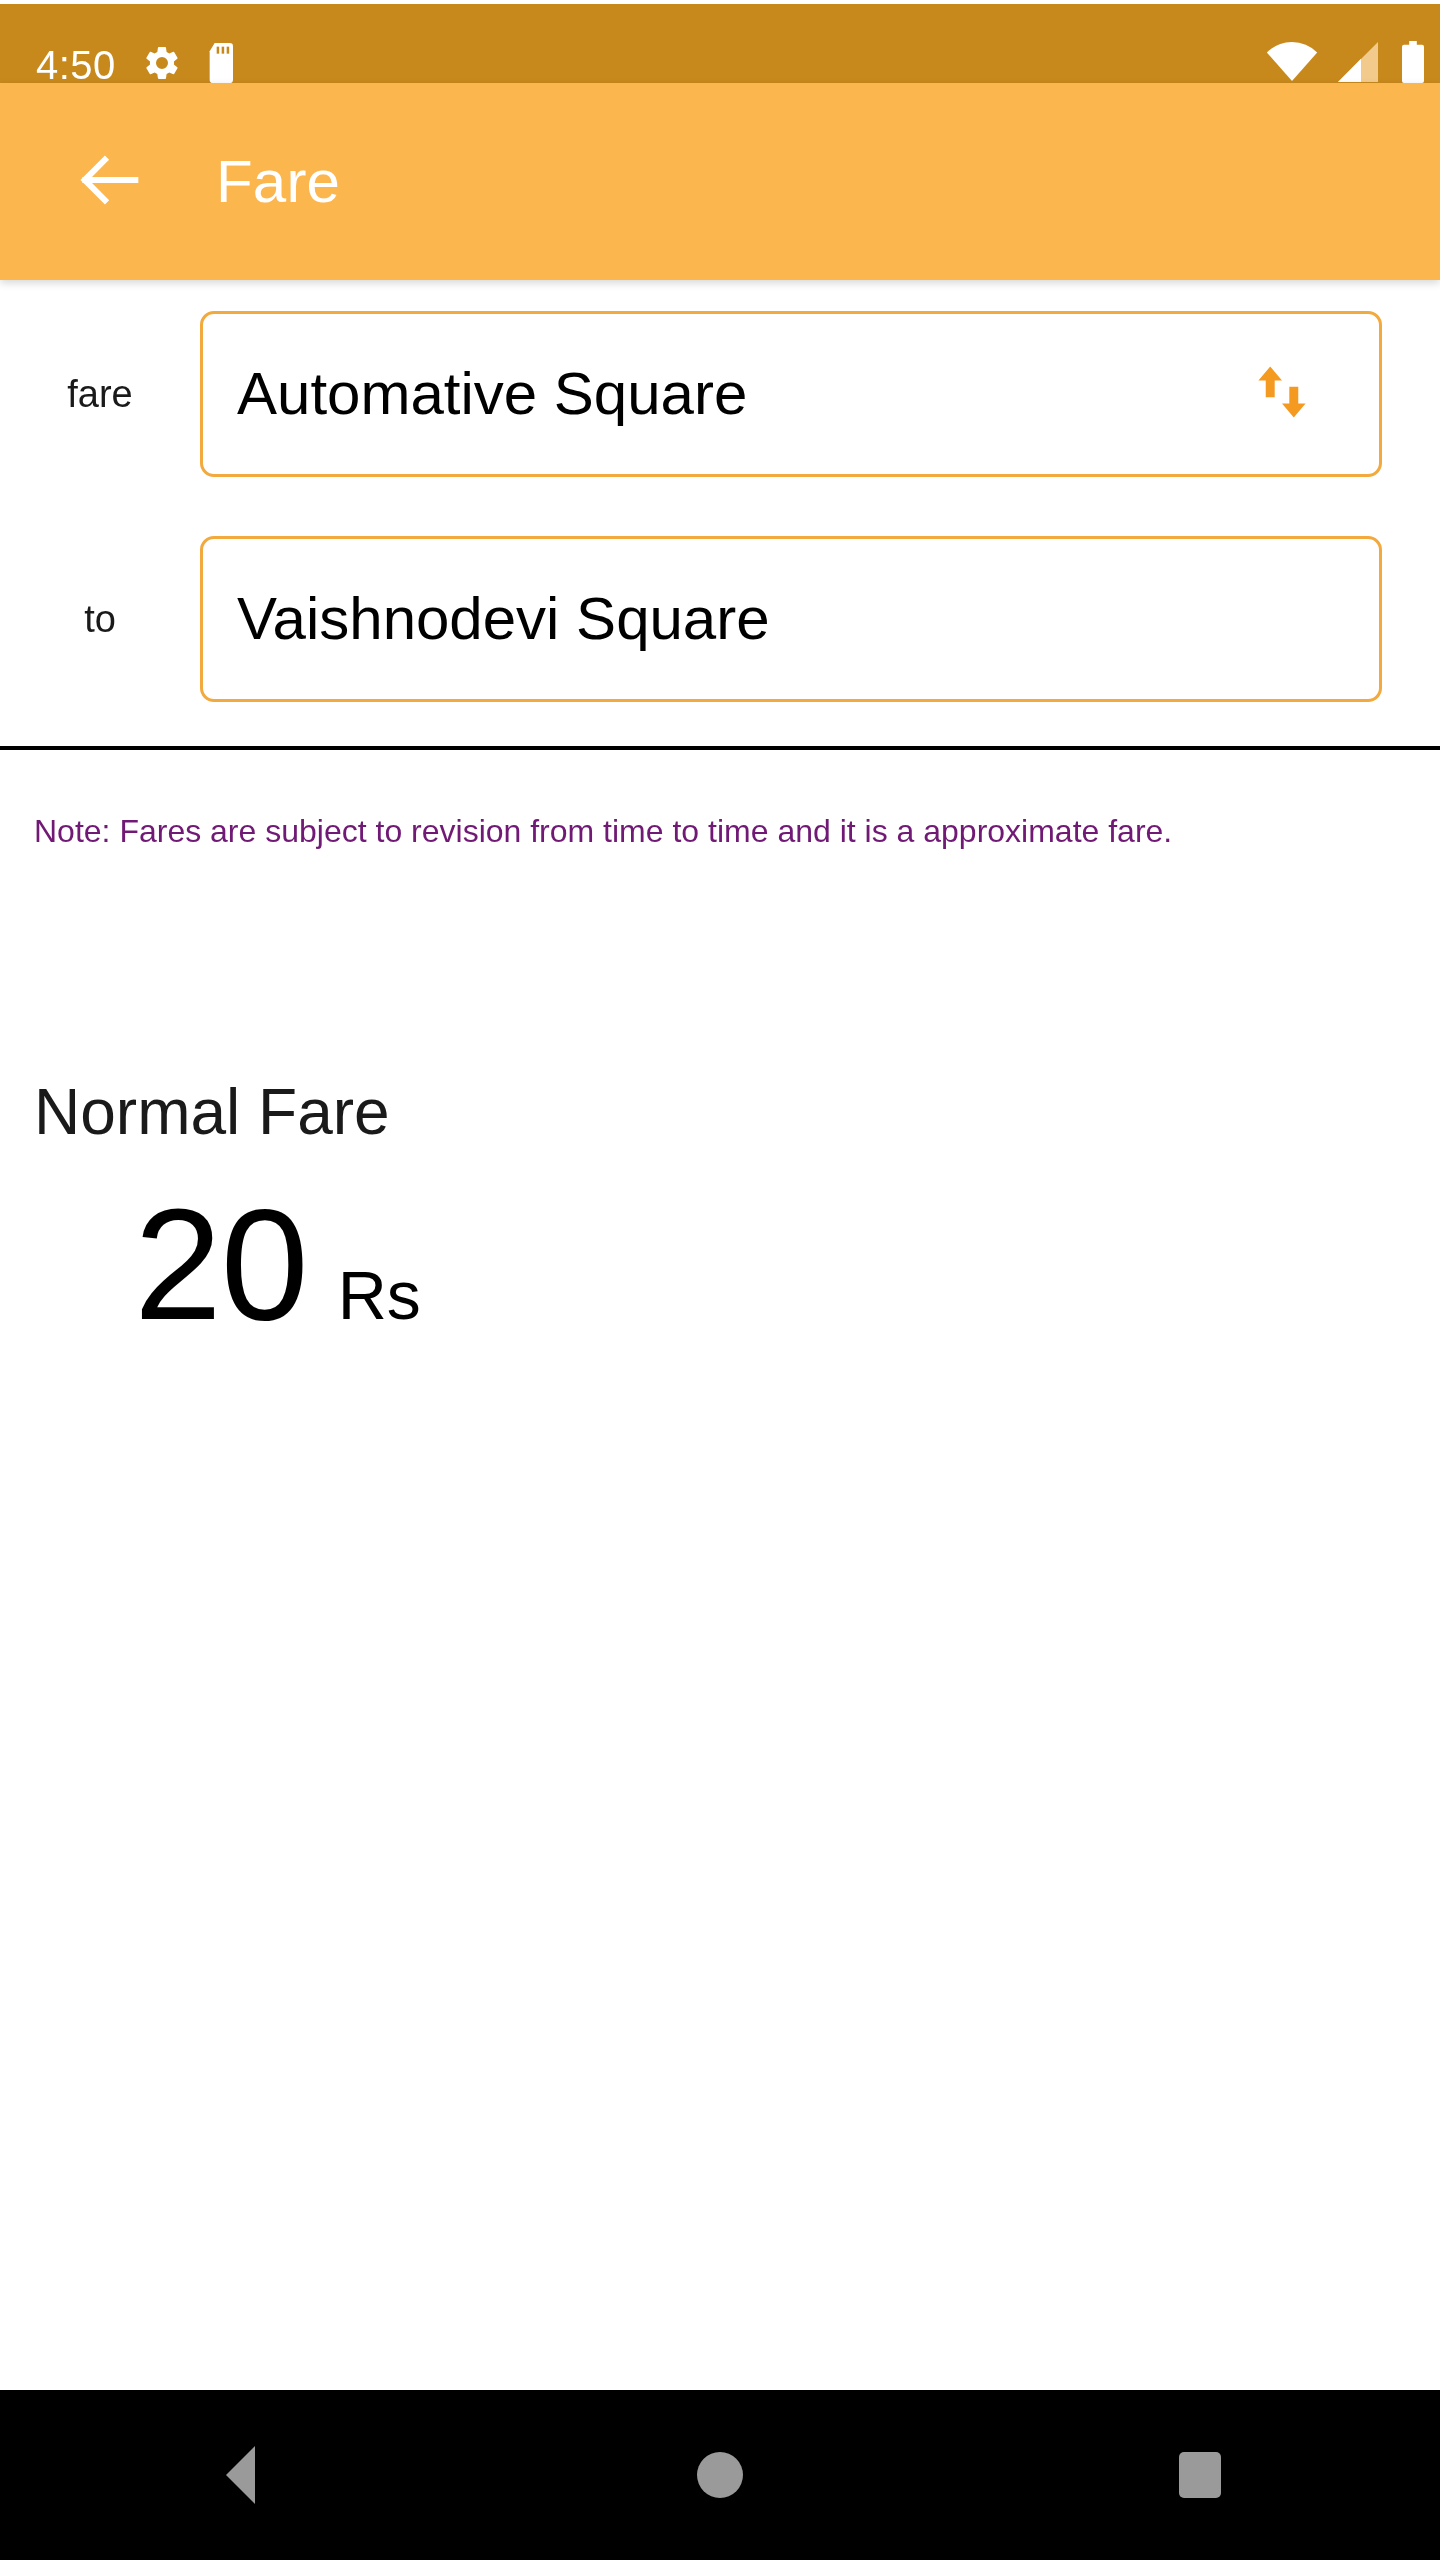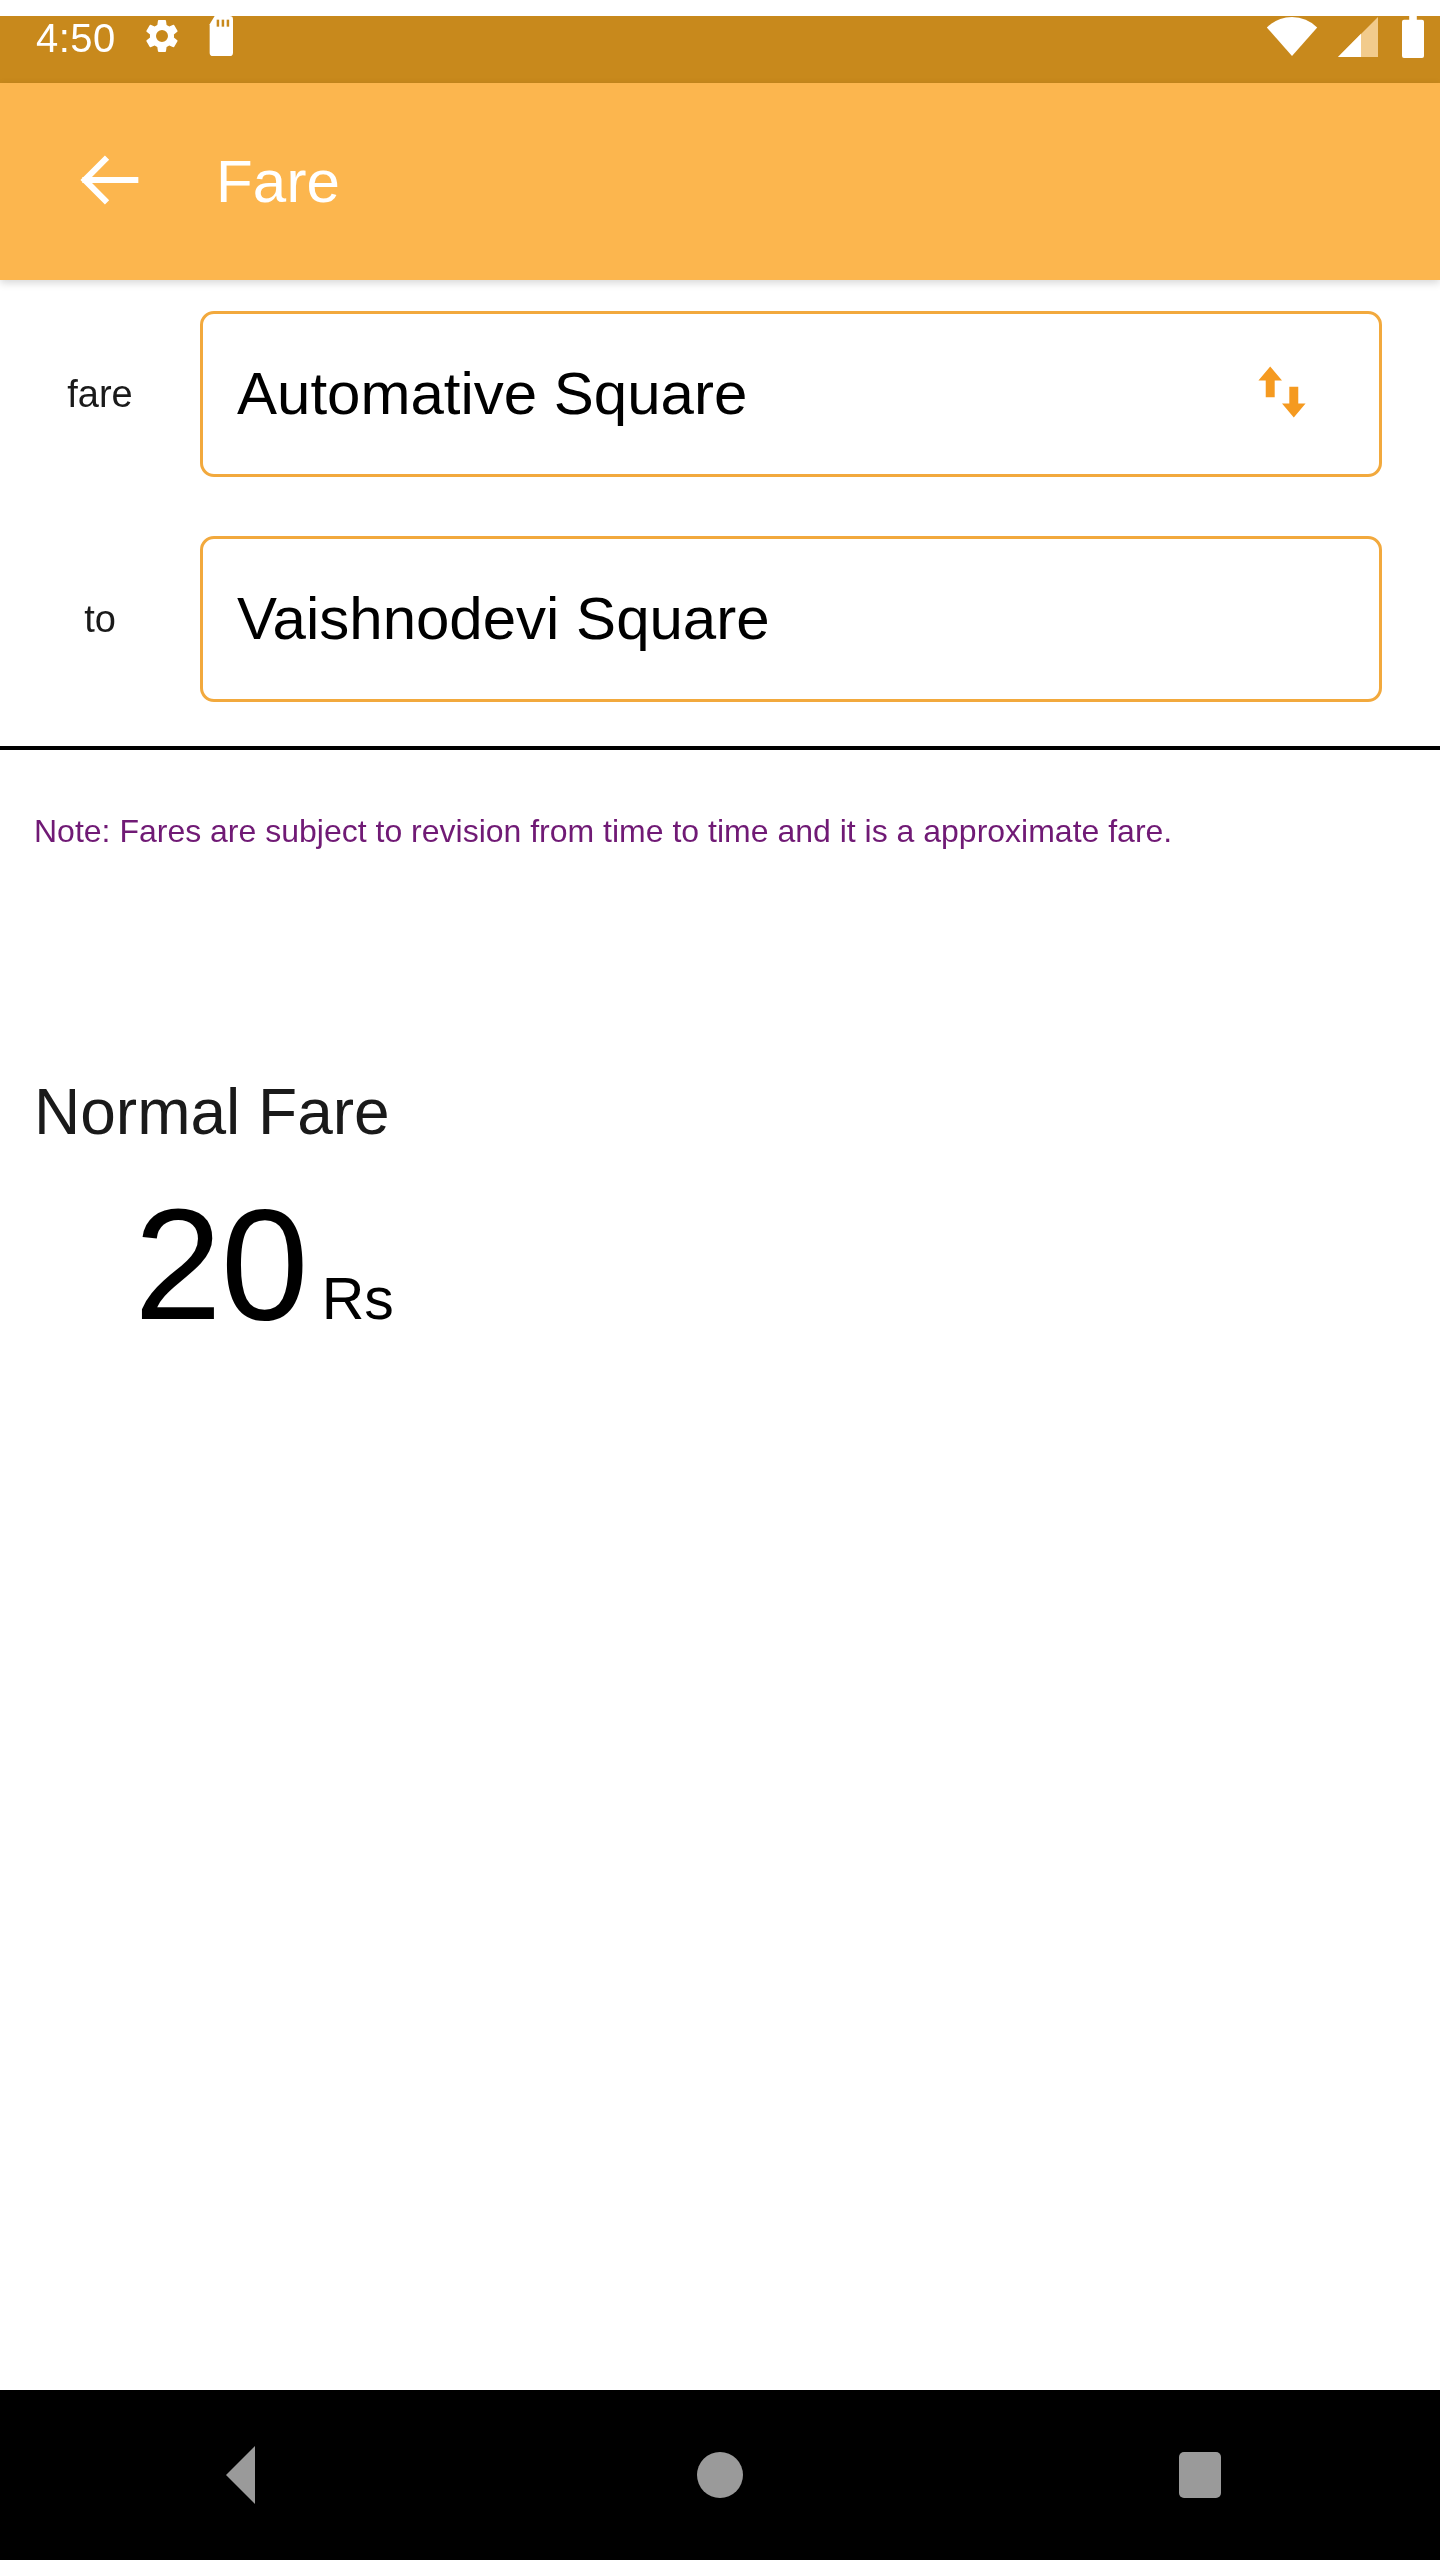--- a/index.html
+++ b/index.html
@@ -12,26 +12,26 @@
     height: 2560px;
     position: relative;
     overflow: hidden;
     font-family: "Liberation Sans", "DejaVu Sans", sans-serif;
     -webkit-font-smoothing: antialiased;
   }
 
   
   .status-bar {
     position: absolute;
-    top: 16px; left: 0;
+    top: 4px; left: 0;
     width: 1440px;
     height: 83px;
     background: #C8891C;
     display: flex;
-    align-items: flex-start;
+    align-items: flex-end;
     box-sizing: border-box;
     padding: 0 14px 0 36px;
   }
   .status-left {
     display: flex;
     align-items: center;
     gap: 26px;
     flex: 1 1 auto;
   }
   .status-clock {
@@ -177,24 +177,24 @@
     align-items: baseline;
   }
   .fare-amount {
     font-size: 158px;
     line-height: 1;
     color: #000000;
     letter-spacing: -1px;
     margin-left: 26px;
   }
   .fare-currency {
-    font-size: 59px;
+    font-size: 68px;
     line-height: 1;
     color: #000000;
-    margin-left: 14px;
+    margin-left: 30px;
   }
 
   
   .nav-bar {
     position: absolute;
     bottom: 0; left: 0;
     width: 1440px;
     height: 170px;
     background: #000000;
     display: flex;

